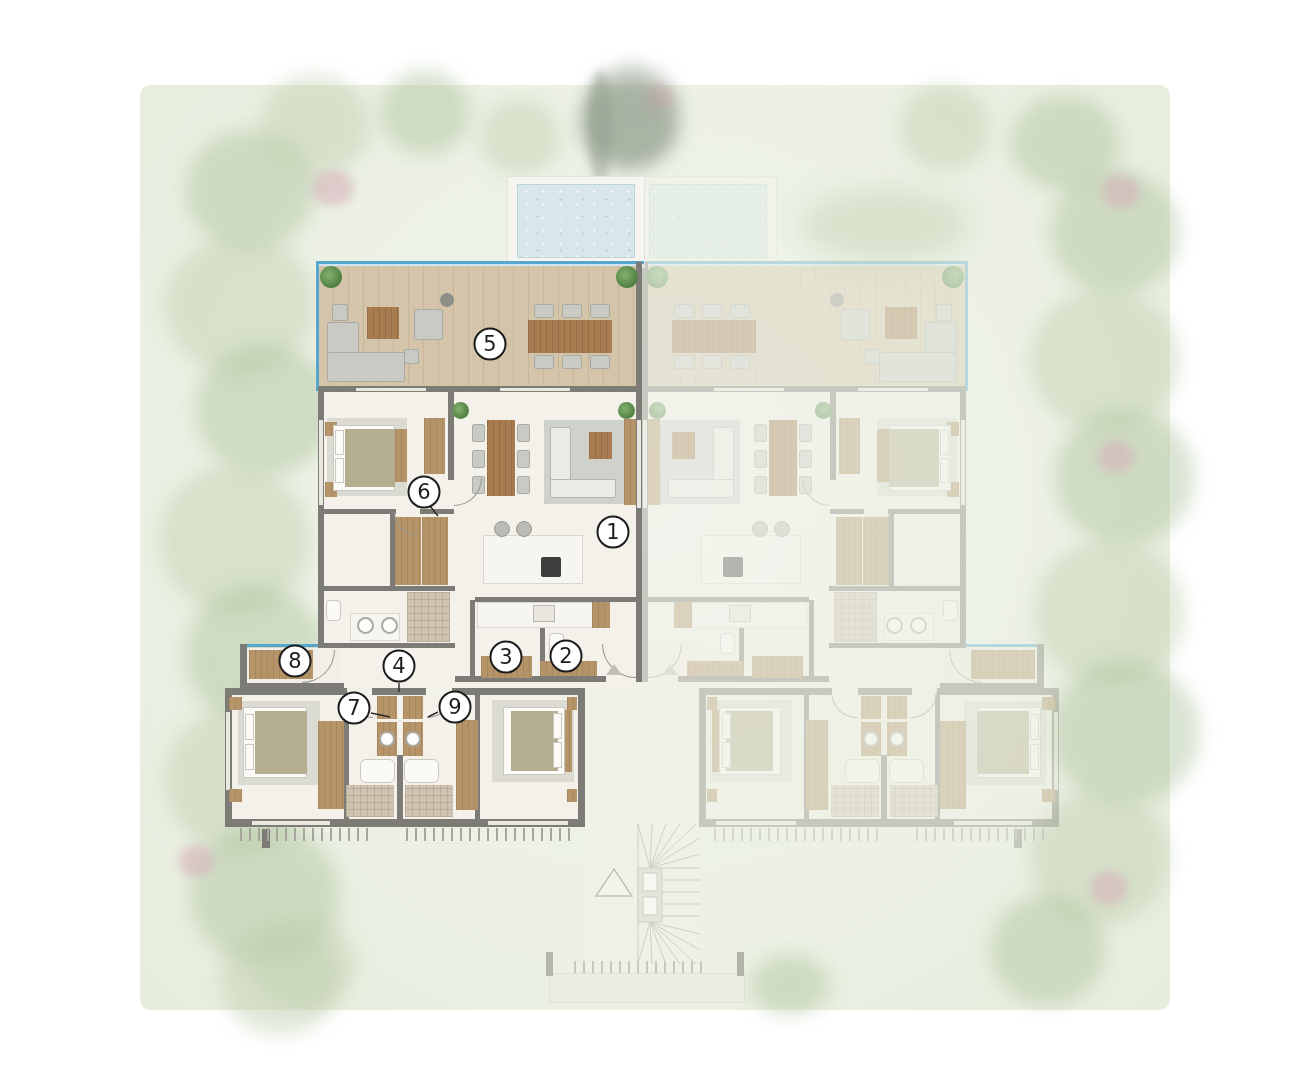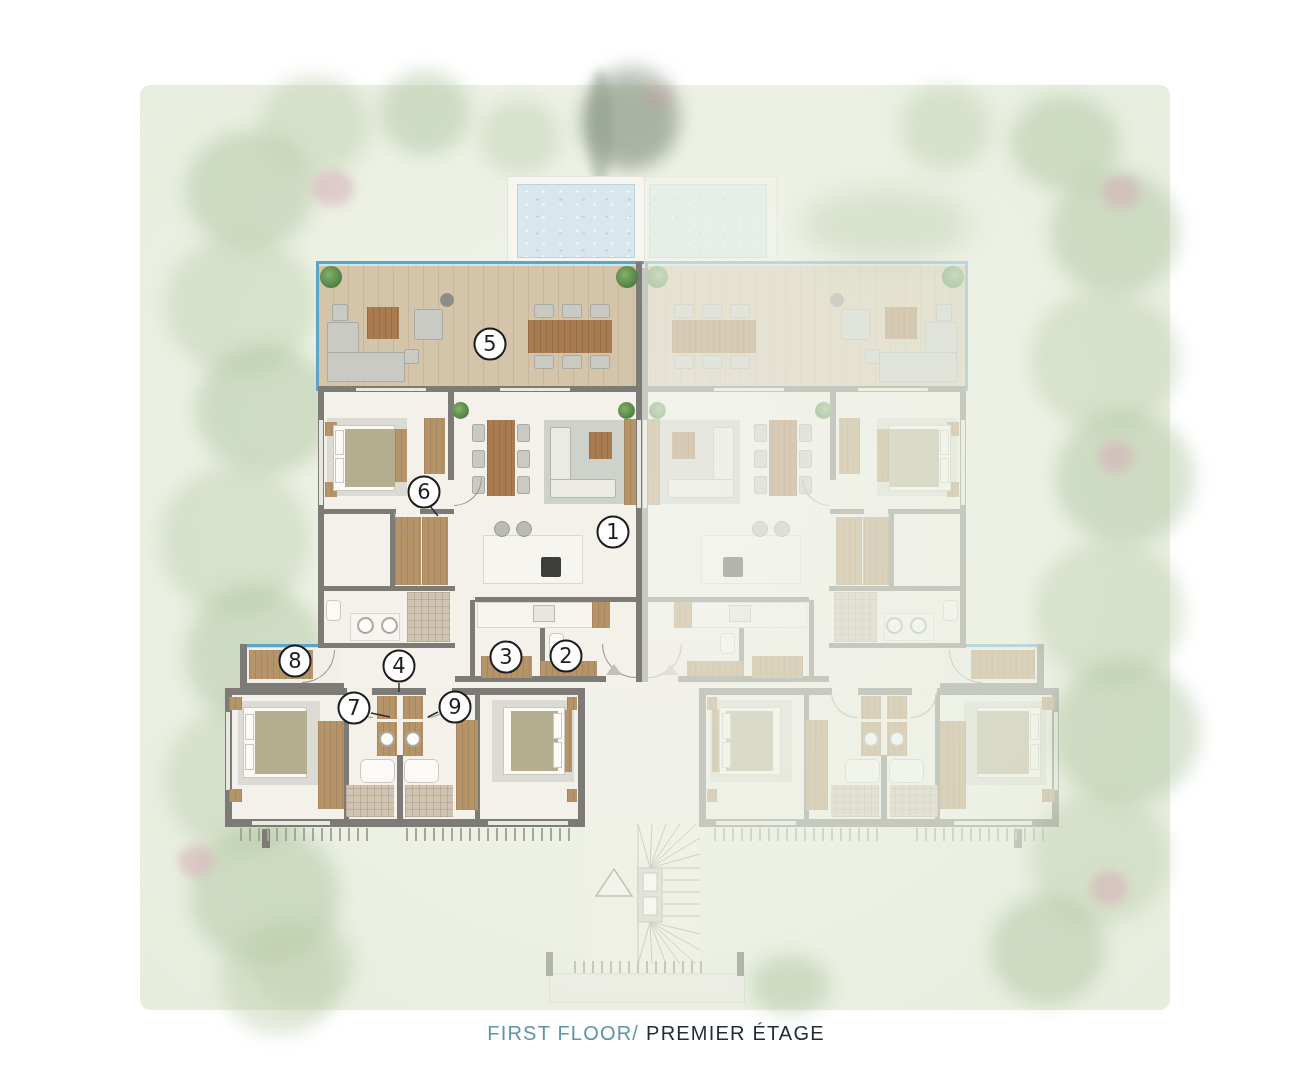--- a/index.html
+++ b/index.html
@@ -488,17 +488,14 @@
     <div class="marker" style="left:566px;top:656px;">2</div>
     <div class="marker" style="left:506px;top:657px;">3</div>
     <div class="marker" style="left:399px;top:666px;">4</div>
     <div class="marker" style="left:490px;top:344px;">5</div>
     <div class="marker" style="left:424px;top:492px;">6</div>
     <div class="marker" style="left:354px;top:708px;">7</div>
     <div class="marker" style="left:295px;top:661px;">8</div>
     <div class="marker" style="left:455px;top:707px;">9</div>
   </div>
 
-  <div id="caption" class="a">
-    <span class="teal">FIRST FLOOR/</span><span class="dark">PREMIER ÉTAGE</span>
-  </div>
 
 </div>
 
 </body></html>

